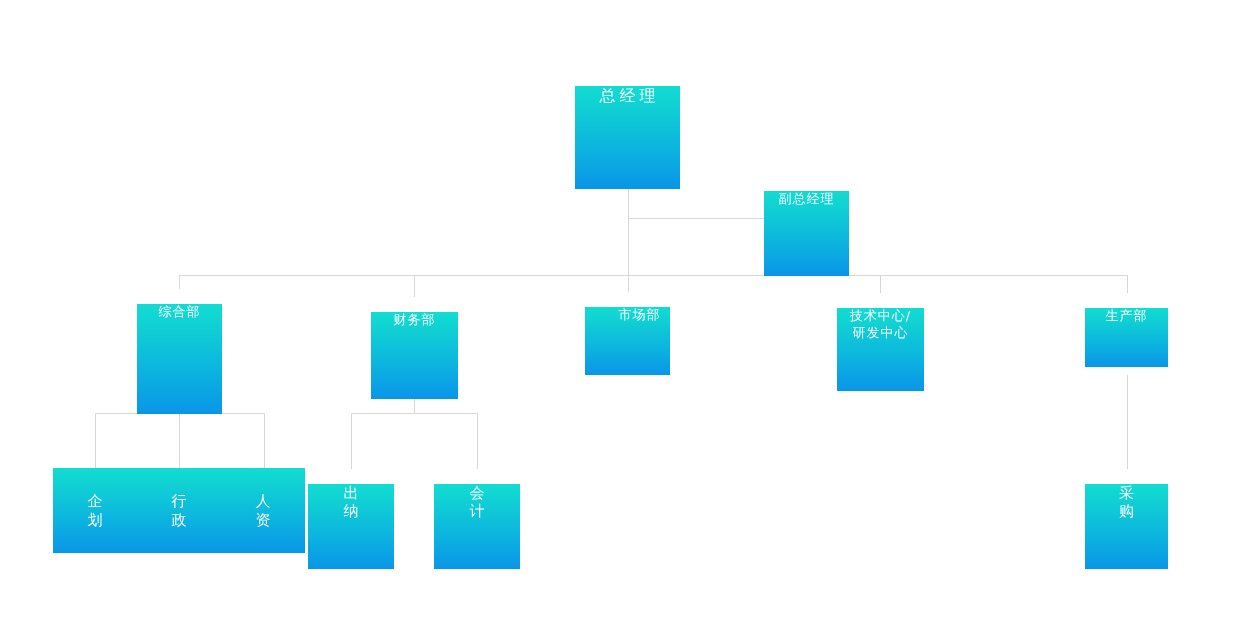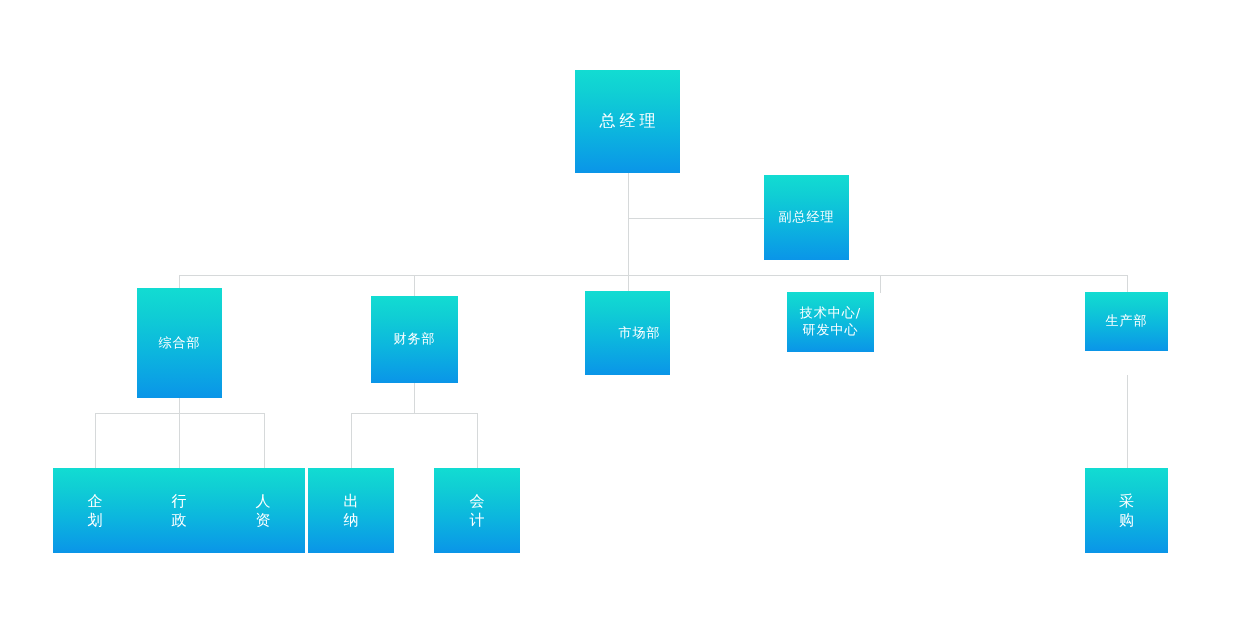--- a/index.html
+++ b/index.html
@@ -20,27 +20,27 @@
   .line{position:absolute;background:#d6d9da;}
   .line.h{height:1px;}
   .line.v{width:1px;}
 
   
   .node{
     position:absolute;
     background:linear-gradient(180deg,#12dcd2 0%,#10cfd4 22%,#0cb6de 58%,#0a95e8 100%);
     color:#ffffff;
     display:flex;
-    align-items:center;
     justify-content:center;
     text-align:center;
     box-sizing:border-box;
     line-height:1.28;
     -webkit-font-smoothing:antialiased;
     z-index:2;
+    margin-top:16px;
   }
   .node .label{
     display:block;
     white-space:pre-line;
   }
 
   
   .node.root .label{font-size:16px;letter-spacing:4px;text-indent:4px;}
   .node.lvl2 .label{font-size:13px;letter-spacing:1px;}
 
@@ -111,25 +111,25 @@
   </div>
 
   <div class="node lvl2" style="left:137px;top:288px;width:85px;height:110px;">
     <span class="label">综合部</span>
   </div>
 
   <div class="node lvl2" style="left:371px;top:296px;width:87px;height:87px;">
     <span class="label">财务部</span>
   </div>
 
-  <div class="node lvl2" style="left:585px;top:291px;width:85px;height:84px;padding-left:24px;">
+  <div class="node lvl2" style="left:585px;top:291px;width:85px;height:68px;padding-left:24px;">
     <span class="label">市场部</span>
   </div>
 
-  <div class="node lvl2" style="left:787px;top:292px;width:87px;height:60px;">
+  <div class="node lvl2" style="left:837px;top:292px;width:87px;height:83px;">
     <span class="label">技术中心/
 研发中心</span>
   </div>
 
   <div class="node lvl2" style="left:1085px;top:292px;width:83px;height:59px;">
     <span class="label">生产部</span>
   </div>
 
   <div class="group-slab" style="left:53px;top:468px;width:252px;height:85px;">
     <div class="cell" style="width:84px;">

